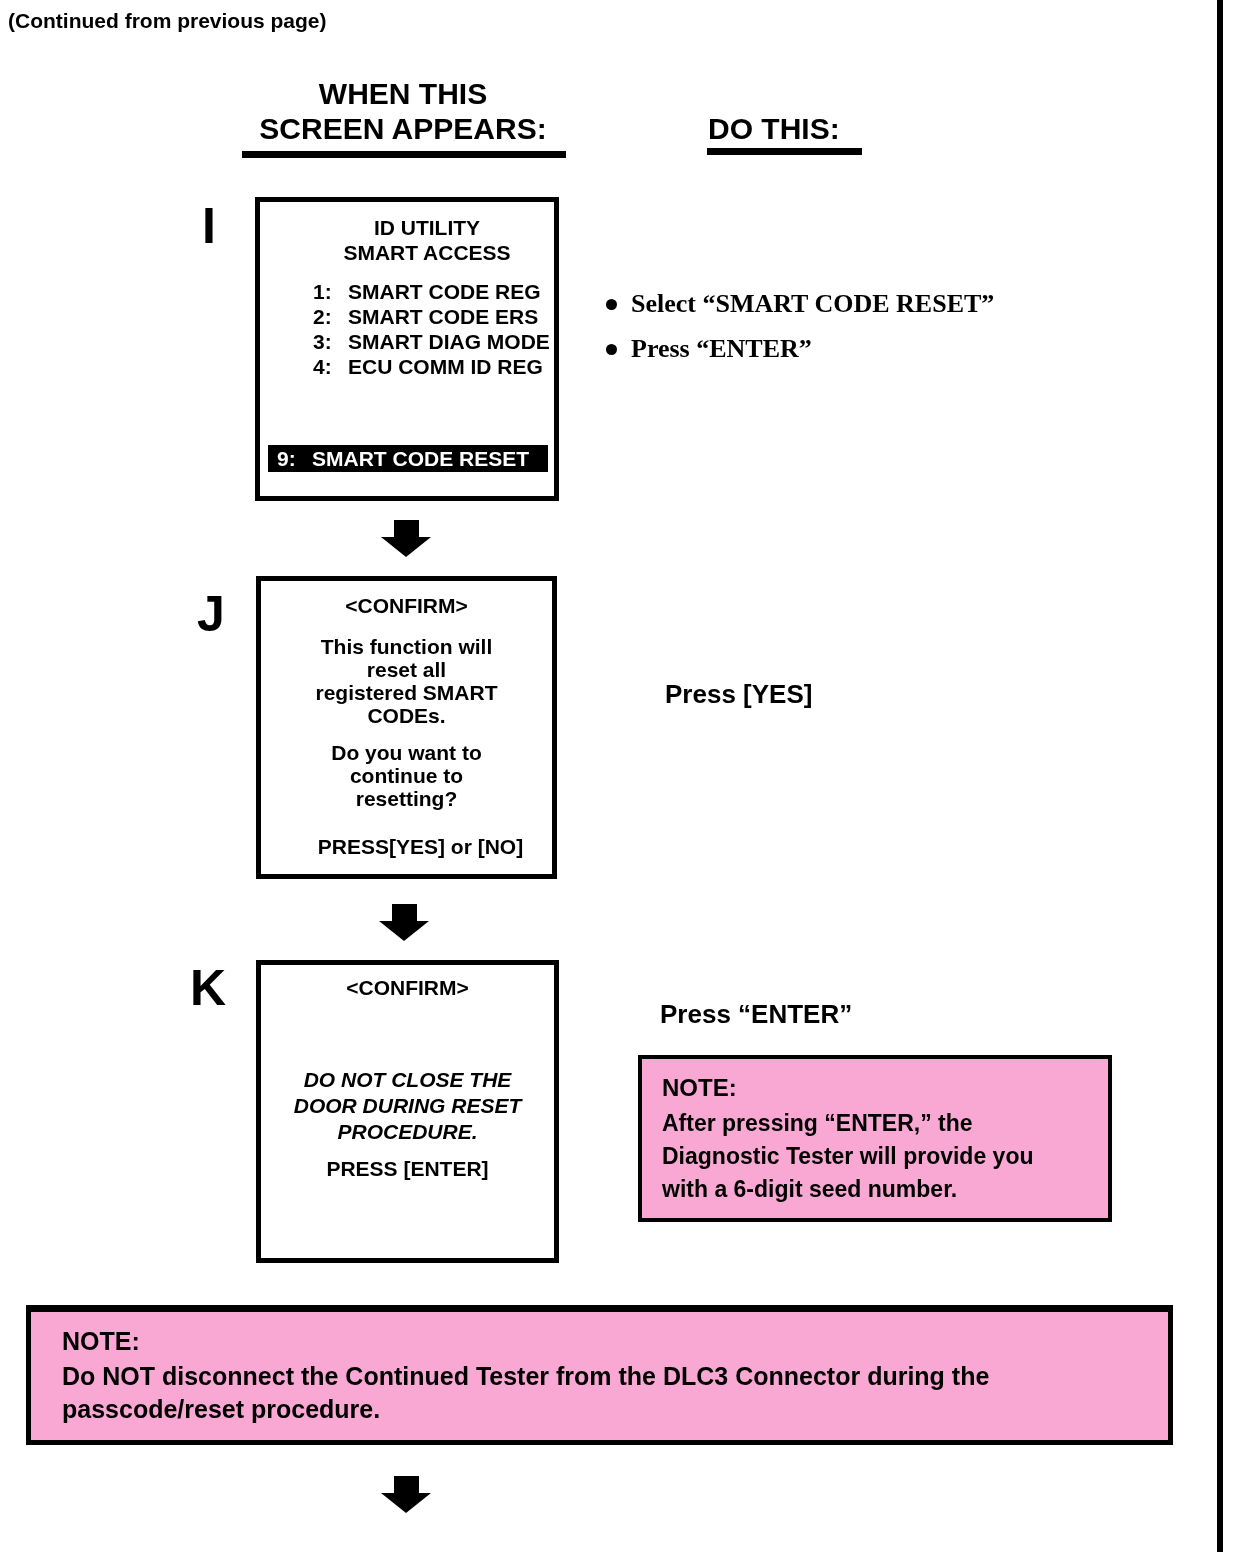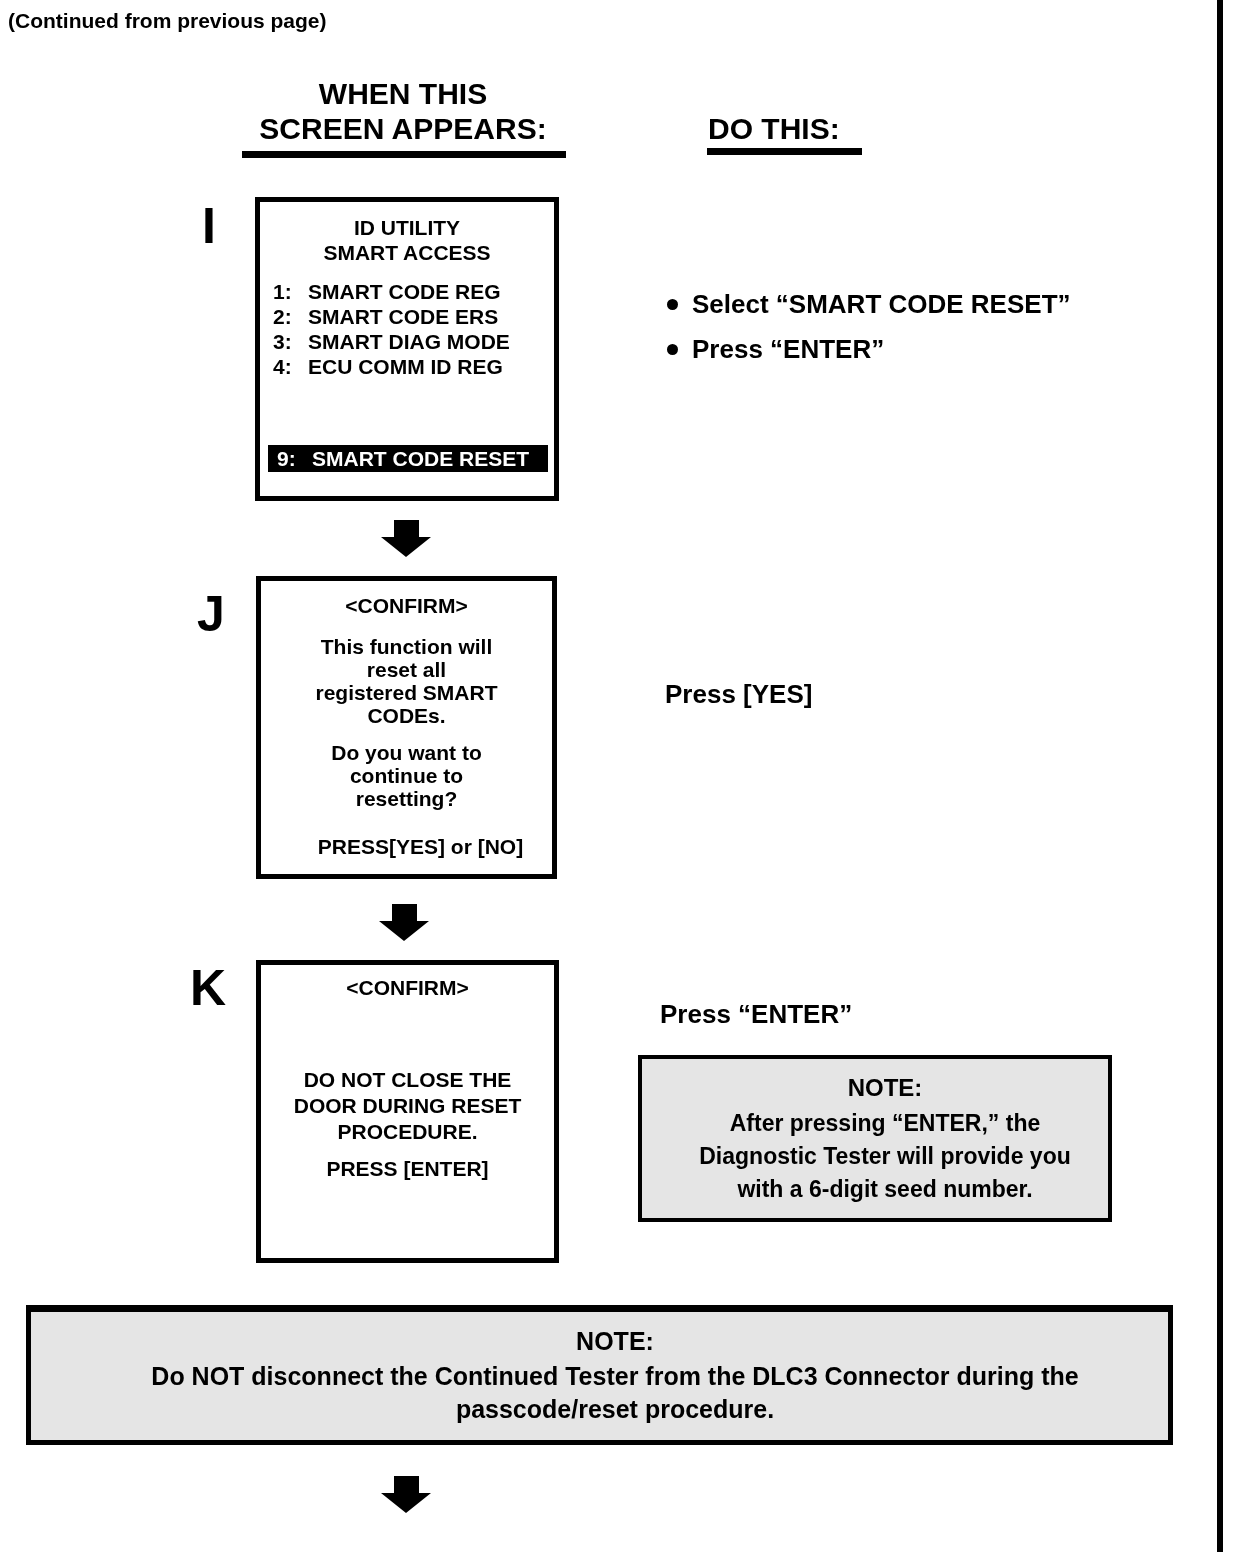--- a/index.html
+++ b/index.html
@@ -36,21 +36,21 @@
   .kv-left { text-align:left; padding-left:14px; line-height:27px; }
   .warn { line-height:26px; }
   
   .action { font-size:26px; line-height:32px; }
   .bullet-row { display:flex; align-items:flex-start; }
   .bullet-dot {
     width:11px; height:11px; border-radius:50%; background:#000;
     margin-top:11px; margin-right:14px; flex:0 0 11px;
   }
   
-  .note-box { border:4px solid #000; box-sizing:border-box; background:#e5e5e5;text-align:center; }
+  .note-box { border:4px solid #000; box-sizing:border-box; background:#f9a8d4; }
   .note-title { font-size:24px; line-height:30px; }
   .note-line { line-height:33px; }
   
   .down-arrow { width:50px; }
   .down-arrow .stem { width:25px; height:17px; background:#000; margin:0 auto; }
   .down-arrow .head {
     width:0; height:0; margin:0 auto;
     border-left:25px solid transparent; border-right:25px solid transparent;
     border-top:20px solid #000;
   }
@@ -67,21 +67,21 @@
   <div>WHEN THIS</div>
   <div>SCREEN APPEARS:</div>
 </div>
 <div class="abs header-rule" style="left:242px; top:151px; width:324px;"></div>
 
 <div class="abs col-header" style="left:708px; top:111px;">DO THIS:</div>
 <div class="abs header-rule" style="left:707px; top:148px; width:155px;"></div>
 
 <div class="abs step-label" style="left:202px; top:201px;">I</div>
 
-<div class="screen-box scr-text" style="left:255px; top:197px; width:304px; height:304px;">
+<div class="screen-box scr-text" style="left:255px; top:197px; width:304px; height:304px;padding-left:40px;">
   <div class="scr-title">
     <div>ID UTILITY</div>
     <div>SMART ACCESS</div>
   </div>
   <div class="menu">
     <div class="menu-row">
       <span class="menu-num">1:</span>
       <span>SMART CODE REG</span>
     </div>
     <div class="menu-row">
@@ -96,21 +96,21 @@
       <span class="menu-num">4:</span>
       <span>ECU COMM ID REG</span>
     </div>
   </div>
   <div class="menu-highlight">
     <span class="menu-num">9:</span>
     <span>SMART CODE RESET</span>
   </div>
 </div>
 
-<div class="abs" style="left:667px; top:288px;">
+<div class="abs" style="left:606px; top:288px;font-family:Liberation Serif, serif;">
   <div class="bullet-row" style="margin-bottom:13px;">
     <span class="bullet-dot"></span>
     <span class="action">Select “SMART CODE RESET”</span>
   </div>
   <div class="bullet-row">
     <span class="bullet-dot"></span>
     <span class="action">Press “ENTER”</span>
   </div>
 </div>
 
@@ -141,21 +141,21 @@
 
 <div class="abs down-arrow" style="left:379px; top:904px;">
   <div class="stem"></div>
     <div class="head"></div>
 </div>
 
 <div class="abs step-label" style="left:190px; top:963px;">K</div>
 
 <div class="screen-box scr-text" style="left:256px; top:960px; width:303px; height:303px;">
   <div class="scr-heading" style="padding-top:12px;">&lt;CONFIRM&gt;</div>
-  <div class="warn" style="margin-top:68px;">
+  <div class="warn" style="margin-top:68px;font-style:italic;">
     <div>DO NOT CLOSE THE</div>
     <div>DOOR DURING RESET</div>
     <div>PROCEDURE.</div>
   </div>
   <div style="margin-top:12px;">PRESS [ENTER]</div>
 </div>
 
 <div class="abs action" style="left:660px; top:998px;">Press “ENTER”</div>
 
 <div class="abs note-box" style="left:638px; top:1055px; width:474px; height:167px; padding:14px 0 0 20px;">

